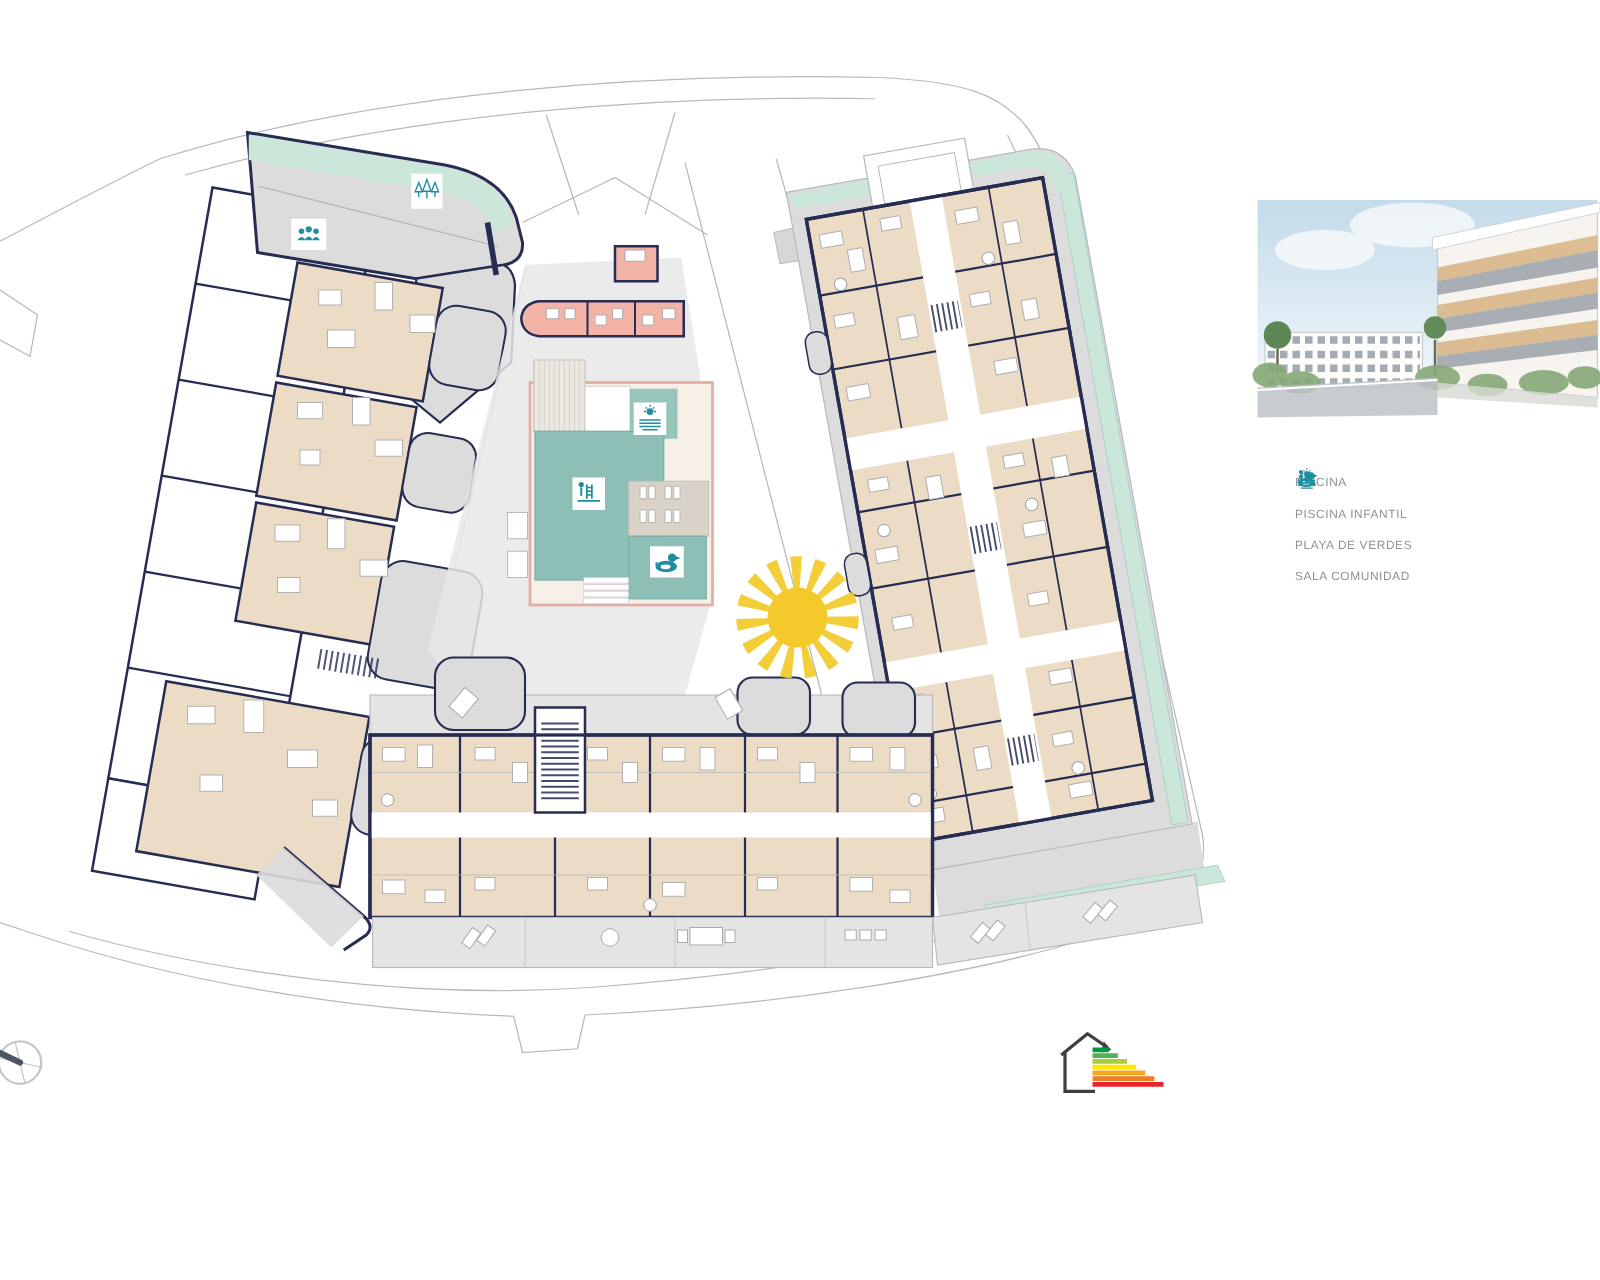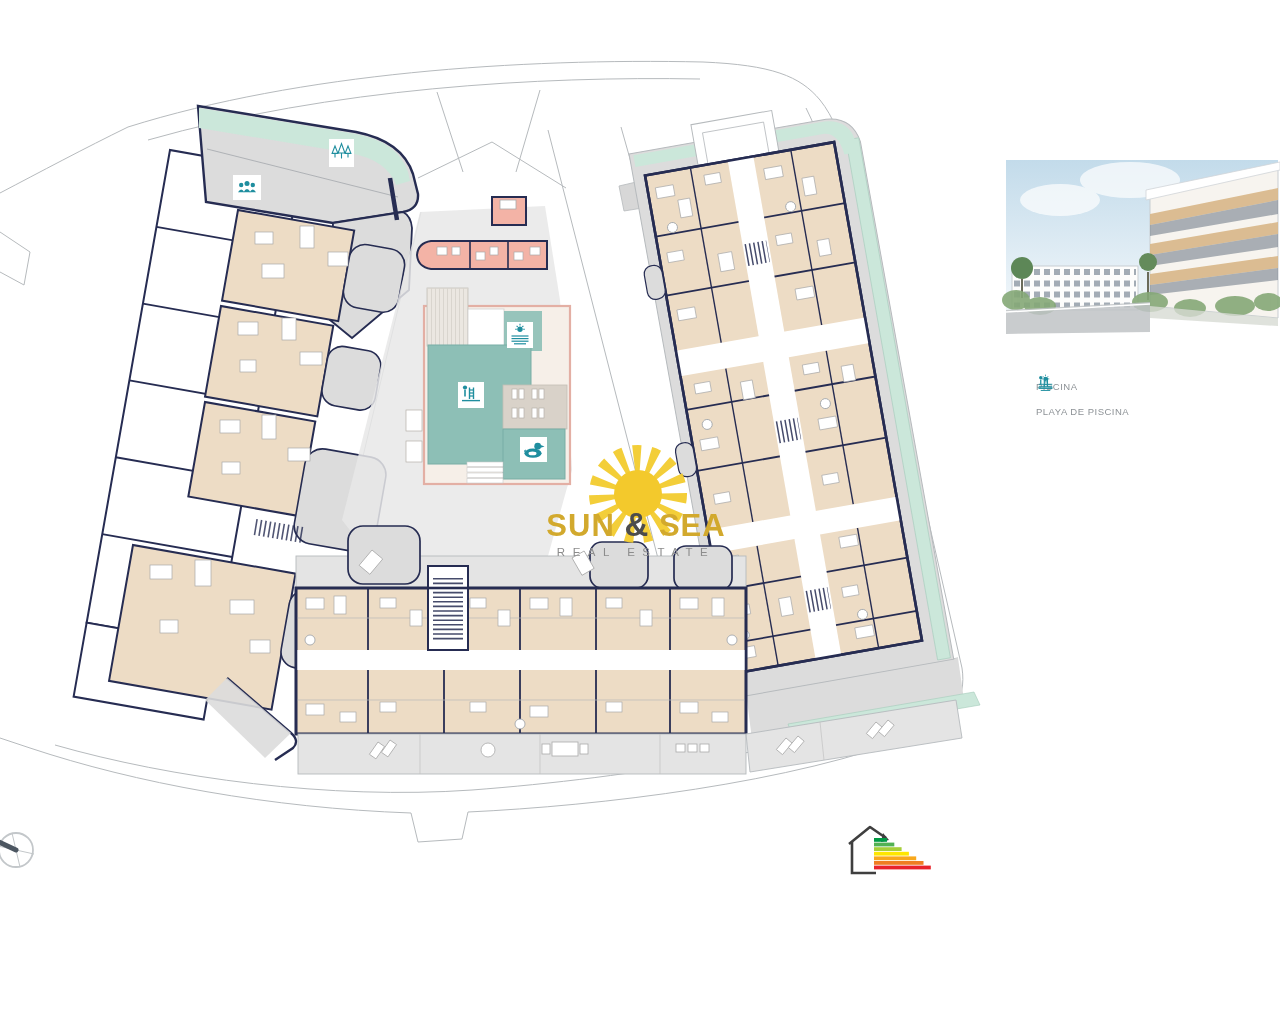--- a/index.html
+++ b/index.html
@@ -430,35 +430,41 @@
   </g>
 
   <g>
     <circle cx="16" cy="850" r="17" stroke="#c3c7ca" stroke-width="1.8" fill="none"></circle>
     <line x1="-2" y1="846" x2="34" y2="854" stroke="#c3c7ca" stroke-width="1"></line>
     <line x1="12" y1="833" x2="20" y2="867" stroke="#c3c7ca" stroke-width="1"></line>
     <line x1="16" y1="850" x2="-3" y2="841" stroke="#4c5661" stroke-width="5" stroke-linecap="round"></line>
   </g>
 </svg>
 
-<div class="watermark">
-  <div class="wm-main"><span>SUN</span>
-    <span class="amp">&amp;</span>
-    <span>SEA</span></div>
-  <div class="wm-sub">REAL ESTATE</div>
-</div>
 
 <div class="legend">
   <div class="lrow">
     <svg class="licon" viewBox="0 0 24 24">
           <use href="#icon-ladder"></use>
         </svg>
     <span class="llabel">PISCINA</span>
   </div>
   <div class="lrow">
     <svg class="licon" viewBox="0 0 24 24">
+          <use href="#icon-duck"></use>
+        </svg>
+    <span class="llabel">PISCINA INFANTIL</span>
+  </div>
+  <div class="lrow">
+    <svg class="licon" viewBox="0 0 24 24">
           <use href="#icon-sunwaves"></use>
         </svg>
-    <span class="llabel">PLAYA DE PISCINA</span>
+    <span class="llabel">PLAYA DE VERDES</span>
+  </div>
+  <div class="lrow">
+    <svg class="licon" viewBox="0 0 24 24">
+          <use href="#icon-people"></use>
+        </svg>
+    <span class="llabel">SALA COMUNIDAD</span>
   </div>
 </div>
 
 </div>
 
 </body></html>

